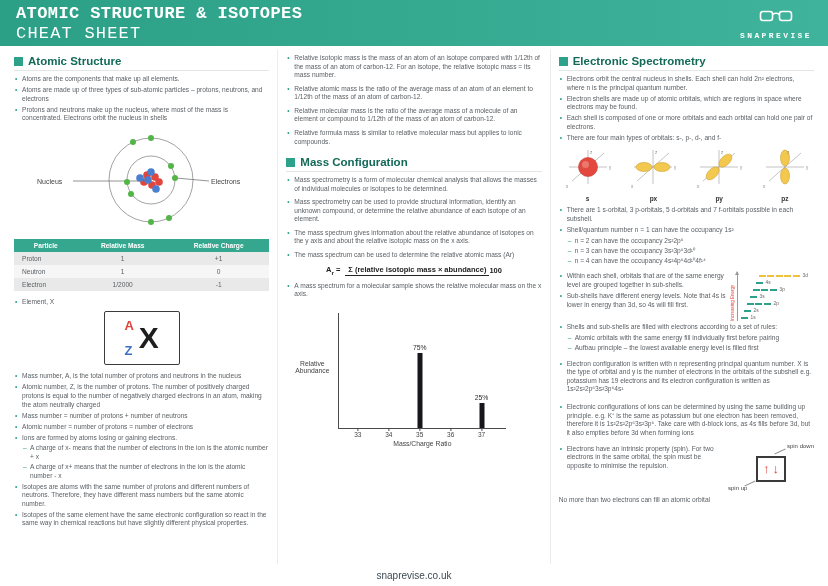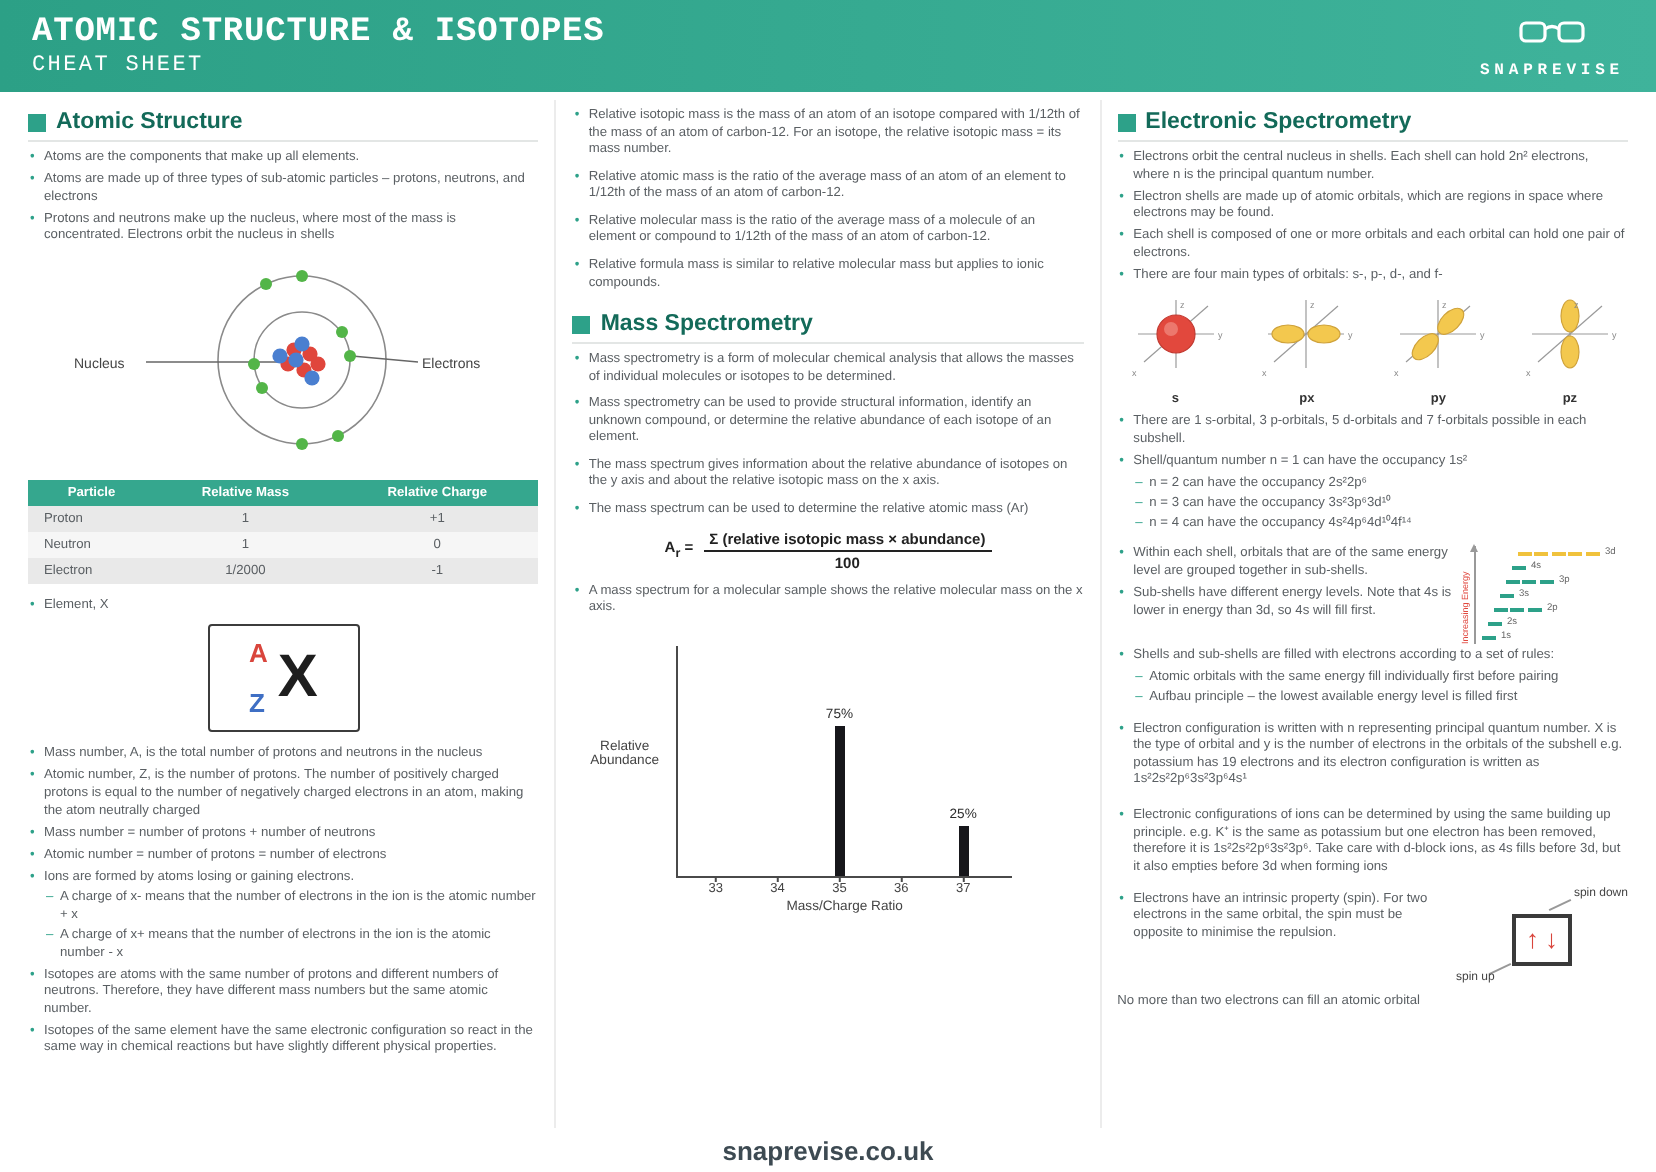--- a/index.html
+++ b/index.html
@@ -15,21 +15,21 @@
     height:46px;
     background:linear-gradient(90deg,#2ca086,#3fb39b);
     color:#fff;
     display:flex;
     justify-content:space-between;
     align-items:center;
     padding:0 16px;
     font-family:Liberation Mono, monospace;
   }
   .header-title { font-size:17px; font-weight:bold; letter-spacing:.4px; }
-  .header-sub   { font-size:11px; letter-spacing:1.2px; margin-top:1px; }
+  .header-sub   { font-size:17px; letter-spacing:1.2px; margin-top:1px; }
   .logo { text-align:center;margin-left:12px; }
   .logo-text { font-size:8px; font-weight:bold; letter-spacing:2.4px; margin-top:2px; }
   
   .content { display:flex; height:518px; padding:4px 6px 0; }
   .col { flex:1; padding:2px 8px; overflow:hidden; }
   .col + .col { border-left:1px solid #ececec; }
   .sec-title {
     display:flex; align-items:center; gap:5px;
     color:#136a59; font-weight:bold; font-size:11.5px;
     padding-bottom:3px; margin:3px 0 4px;
@@ -63,21 +63,21 @@
   }
   .azx-nums { display:flex; flex-direction:column; justify-content:space-between; height:40px; }
   .azx-a { color:#d9453c; font-weight:bold; font-size:13px; }
   .azx-z { color:#3f6fc4; font-weight:bold; font-size:13px; }
   .azx-x { font-size:30px; font-weight:bold; color:#1e1e1e; }
   
   .formula {
     display:flex; align-items:center; justify-content:center; gap:5px;
     margin:3px 0 6px; font-size:7.5px; font-weight:bold; color:#222;
   }
-  .f-frac { display:inline-flex; flex-direction:column; align-items:center; }
+  .f-frac { display:inline-flex; flex-direction:row; align-items:center; }
   .f-num { border-bottom:1px solid #222; padding:0 3px 1px; }
   .f-den { padding-top:1px; }
   
   .chart { display:flex; margin-top:14px; }
   .chart-ylabel { width:52px; font-size:6.8px; color:#444; text-align:center; align-self:center; margin-top:-26px; padding:0 6px; }
   .plot { position:relative; width:168px; height:116px; border-left:1px solid #4a4a4a; border-bottom:1px solid #4a4a4a; }
   .tick { position:absolute; top:100%; transform:translateX(-50%); font-size:6.5px; color:#444; padding-top:3px; }
   .tick::before { content:""; position:absolute; top:0; left:50%; width:1px; height:3px; background:#4a4a4a; }
   .bar { position:absolute; bottom:0; width:5px; transform:translateX(-50%); background:#17171b; }
   .bar-label { position:absolute; transform:translateX(-50%); font-size:6.8px; color:#2c2c2c; }
@@ -112,21 +112,21 @@
   .spin-arrow { color:#d9453c; font-weight:bold; font-size:13px; line-height:1; }
   .spin-label { position:absolute; font-size:6px; color:#444; }
   .spin-label.down { top:0; right:0; }
   .spin-label.up { bottom:2px; left:2px; }
   .spin-line { position:absolute; width:12px; height:1px; background:#999; }
   .spin-line.to-down { top:8px; right:28px; transform:rotate(-25deg); }
   .spin-line.to-up { bottom:9px; left:18px; transform:rotate(-25deg); }
   .note { font-size:6.6px; color:#5a5f63; margin-top:3px; }
   
   .footer { height:22px; display:flex; align-items:center; justify-content:center;
-    font-size:13px; font-weight:bold; color:#3d4a52; }
+    font-size:10px; font-weight:normal; color:#3d4a52; }
 </style>
 </head>
 <body>
 
 <div class="header">
   <div>
     <div class="header-title">ATOMIC STRUCTURE &amp; ISOTOPES</div>
     <div class="header-sub">CHEAT SHEET</div>
   </div>
   <div class="logo">
@@ -239,21 +239,21 @@
   <div class="col">
     <ul class="bul spaced">
       <li>Relative isotopic mass is the mass of an atom of an isotope compared with 1/12th of the mass of an atom of carbon-12. For an isotope, the relative isotopic mass = its mass number.</li>
       <li>Relative atomic mass is the ratio of the average mass of an atom of an element to 1/12th of the mass of an atom of carbon-12.</li>
       <li>Relative molecular mass is the ratio of the average mass of a molecule of an element or compound to 1/12th of the mass of an atom of carbon-12.</li>
       <li>Relative formula mass is similar to relative molecular mass but applies to ionic compounds.</li>
     </ul>
 
     <div class="sec-title" style="margin-top:10px;">
       <span class="sec-square"></span>
-      <span>Mass Spectrometry</span>
+      <span>Mass Configuration</span>
     </div>
     <ul class="bul spaced">
       <li>Mass spectrometry is a form of molecular chemical analysis that allows the masses of individual molecules or isotopes to be determined.</li>
       <li>Mass spectrometry can be used to provide structural information, identify an unknown compound, or determine the relative abundance of each isotope of an element.</li>
       <li>The mass spectrum gives information about the relative abundance of isotopes on the y axis and about the relative isotopic mass on the x axis.</li>
       <li>The mass spectrum can be used to determine the relative atomic mass (Ar)</li>
     </ul>
     <div class="formula">
       <span>
         <span>A</span><sub>r</sub>

